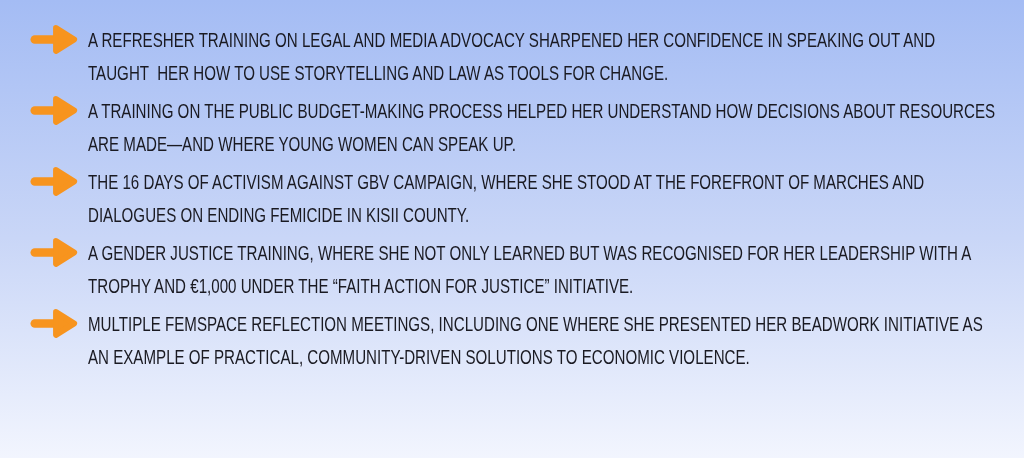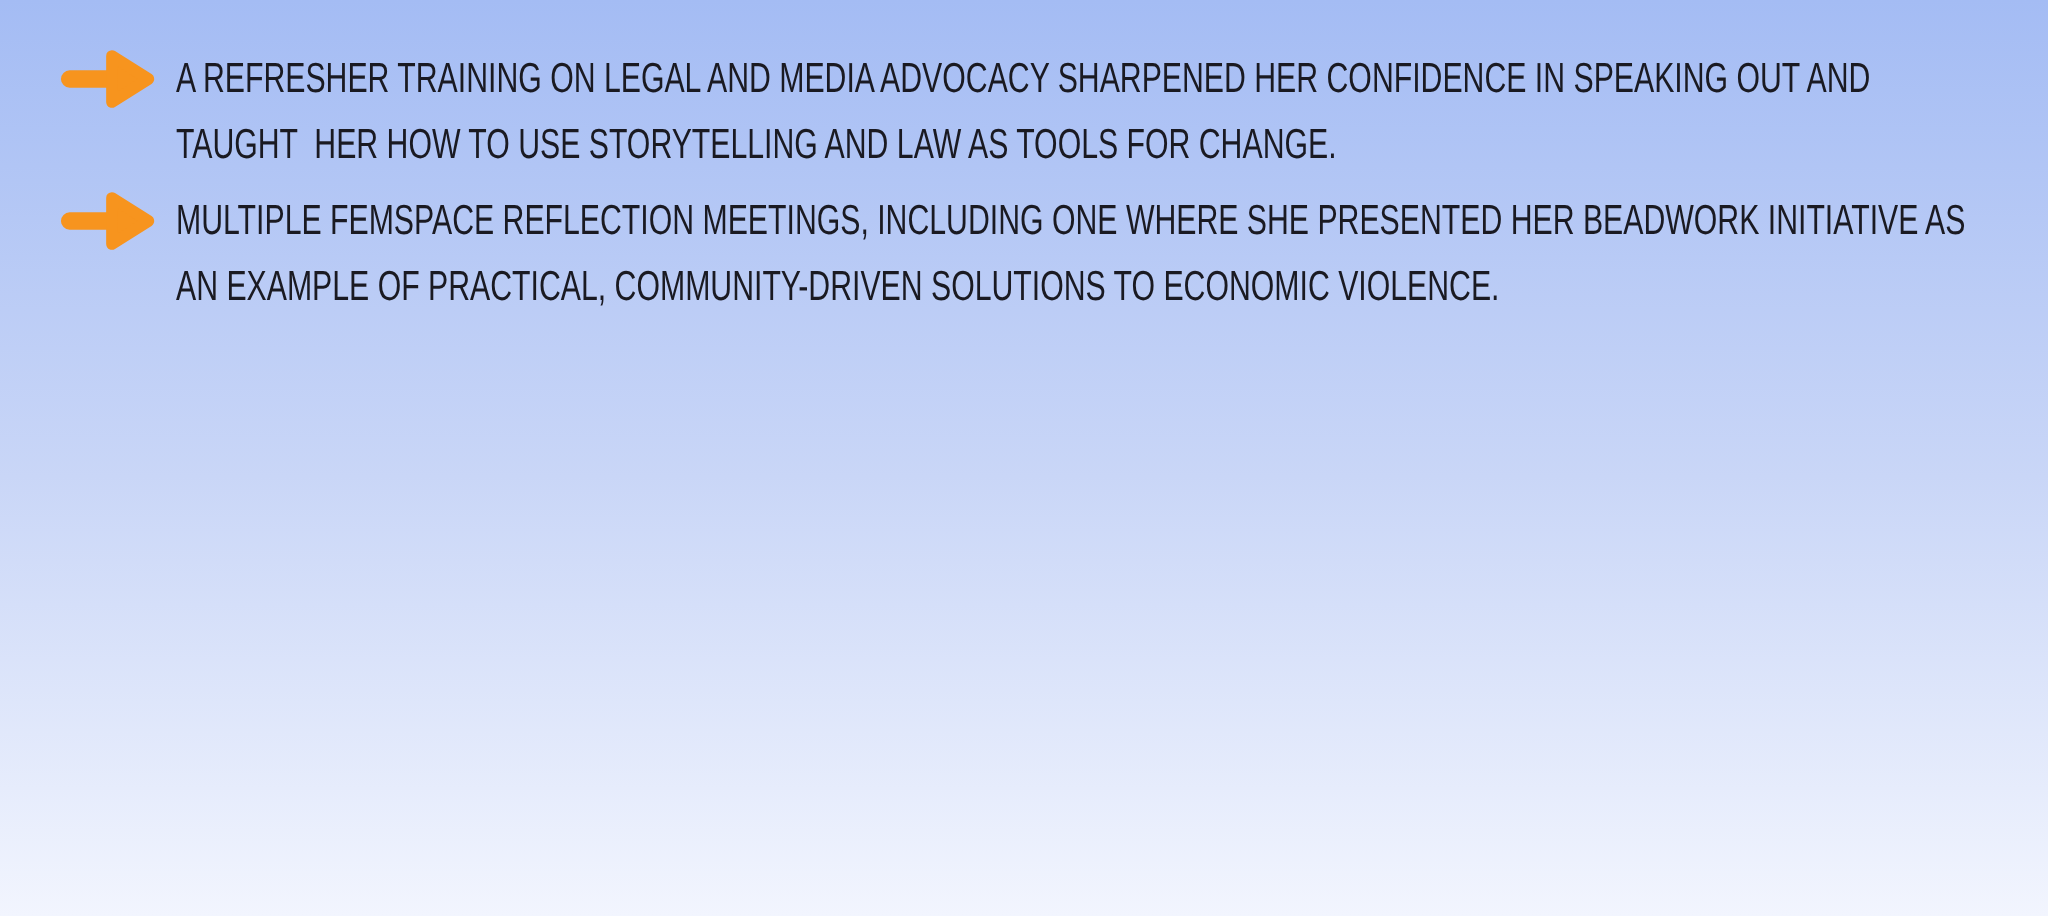--- a/index.html
+++ b/index.html
@@ -47,23 +47,53 @@
     <svg class="arrow" viewBox="0 0 52 34" aria-hidden="true">
       <line x1="5" y1="17" x2="27" y2="17" stroke="currentColor" stroke-width="9" stroke-linecap="round"></line>
       <path d="M27 5 L46 17 L27 29 Z" fill="currentColor" stroke="currentColor" stroke-width="6" stroke-linejoin="round" stroke-linecap="round"></path>
     </svg>
     <div class="lines">
       <div class="line">A REFRESHER TRAINING ON LEGAL AND MEDIA ADVOCACY SHARPENED HER CONFIDENCE IN SPEAKING OUT AND</div>
       <div class="line">TAUGHT  HER HOW TO USE STORYTELLING AND LAW AS TOOLS FOR CHANGE.</div>
     </div>
   </div>
 
+  <div class="bullet">
+    <svg class="arrow" viewBox="0 0 52 34" aria-hidden="true">
+      <line x1="5" y1="17" x2="27" y2="17" stroke="currentColor" stroke-width="9" stroke-linecap="round"></line>
+      <path d="M27 5 L46 17 L27 29 Z" fill="currentColor" stroke="currentColor" stroke-width="6" stroke-linejoin="round" stroke-linecap="round"></path>
+    </svg>
+    <div class="lines">
+      <div class="line">A TRAINING ON THE PUBLIC BUDGET-MAKING PROCESS HELPED HER UNDERSTAND HOW DECISIONS ABOUT RESOURCES</div>
+      <div class="line">ARE MADE—AND WHERE YOUNG WOMEN CAN SPEAK UP.</div>
+    </div>
+  </div>
 
 
+  <div class="bullet">
+    <svg class="arrow" viewBox="0 0 52 34" aria-hidden="true">
+      <line x1="5" y1="17" x2="27" y2="17" stroke="currentColor" stroke-width="9" stroke-linecap="round"></line>
+      <path d="M27 5 L46 17 L27 29 Z" fill="currentColor" stroke="currentColor" stroke-width="6" stroke-linejoin="round" stroke-linecap="round"></path>
+    </svg>
+    <div class="lines">
+      <div class="line">THE 16 DAYS OF ACTIVISM AGAINST GBV CAMPAIGN, WHERE SHE STOOD AT THE FOREFRONT OF MARCHES AND</div>
+      <div class="line">DIALOGUES ON ENDING FEMICIDE IN KISII COUNTY.</div>
+    </div>
+  </div>
 
+  <div class="bullet">
+    <svg class="arrow" viewBox="0 0 52 34" aria-hidden="true">
+      <line x1="5" y1="17" x2="27" y2="17" stroke="currentColor" stroke-width="9" stroke-linecap="round"></line>
+      <path d="M27 5 L46 17 L27 29 Z" fill="currentColor" stroke="currentColor" stroke-width="6" stroke-linejoin="round" stroke-linecap="round"></path>
+    </svg>
+    <div class="lines">
+      <div class="line">A GENDER JUSTICE TRAINING, WHERE SHE NOT ONLY LEARNED BUT WAS RECOGNISED FOR HER LEADERSHIP WITH A</div>
+      <div class="line">TROPHY AND €1,000 UNDER THE “FAITH ACTION FOR JUSTICE” INITIATIVE.</div>
+    </div>
+  </div>
 
   <div class="bullet">
     <svg class="arrow" viewBox="0 0 52 34" aria-hidden="true">
       <line x1="5" y1="17" x2="27" y2="17" stroke="currentColor" stroke-width="9" stroke-linecap="round"></line>
       <path d="M27 5 L46 17 L27 29 Z" fill="currentColor" stroke="currentColor" stroke-width="6" stroke-linejoin="round" stroke-linecap="round"></path>
     </svg>
     <div class="lines">
       <div class="line">MULTIPLE FEMSPACE REFLECTION MEETINGS, INCLUDING ONE WHERE SHE PRESENTED HER BEADWORK INITIATIVE AS</div>
       <div class="line">AN EXAMPLE OF PRACTICAL, COMMUNITY-DRIVEN SOLUTIONS TO ECONOMIC VIOLENCE.</div>
     </div>

